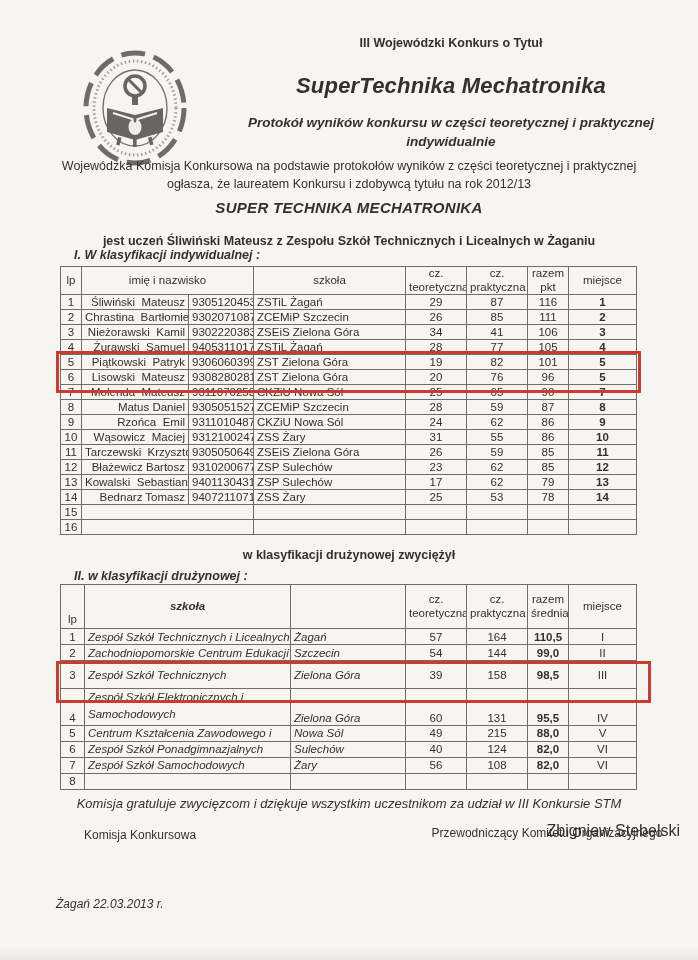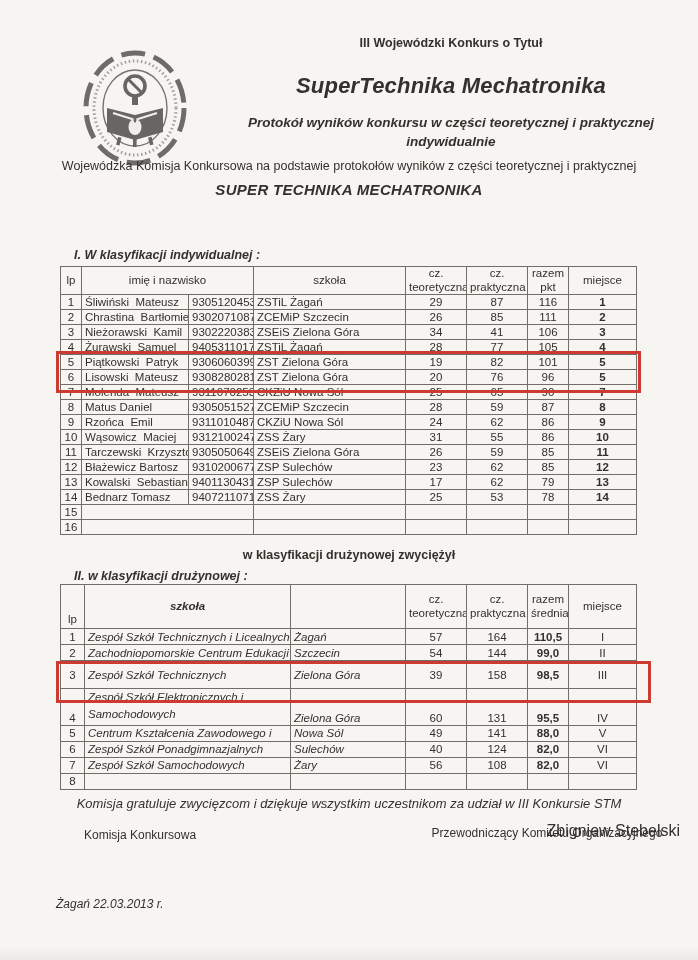--- a/index.html
+++ b/index.html
@@ -45,21 +45,21 @@
   th, td { border:1px solid #716d68; padding:0 3px; overflow:hidden; white-space:nowrap; }
   th { font-weight:normal; text-align:center; line-height:1.15; white-space:pre-line; }
   .t1 thead tr { height:28px; }
   .t1 tbody tr { height:15px; }
   .t2 thead tr { height:44px; }
   .t2 tbody tr { height:16px; }
   .t2 tbody tr.row-tall { height:28px; }
   .t2 tbody tr.row-twoline { height:36px; }
   td.c { text-align:center; }
   td.bold { font-weight:bold; }
-  td.name-cell { white-space:pre; }
+  td.name-cell { white-space:pre;text-align:right; }
   .t2 td.school-cell, .t2 td.city-cell { font-style:italic; }
   .t2 th.lp-bottom { vertical-align:bottom; padding-bottom:2px; }
   .t2 th.school-head { font-weight:bold; font-style:italic; }
   .t2 tr.row-twoline td { vertical-align:bottom; padding-bottom:1px; }
   .t2 tr.row-twoline td.school-cell { white-space:pre-line; line-height:1.5; vertical-align:top; }
 
   
   .hl-box { position:absolute; border:3px solid #cc3a30; pointer-events:none; }
   .hl-1 { left:-4px; right:-5px; top:85px;  height:36px; }
   .hl-2 { left:-4px; right:-15px; top:77px; height:36px; }
@@ -95,21 +95,23 @@
 
   <div class="header-text">
     <div class="super-title">III  Wojewódzki Konkurs o Tytuł</div>
     <div class="main-title">SuperTechnika Mechatronika</div>
     <div class="subtitle">Protokół wyników konkursu w części teoretycznej i praktycznej
 indywidualnie</div>
   </div>
 
   <div class="announcement">
     <div>Wojewódzka Komisja Konkursowa na podstawie protokołów wyników z części teoretycznej i praktycznej</div>
+    <div>ogłasza, że laureatem Konkursu i zdobywcą tytułu  na rok 2012/13</div>
     <div class="award-title">SUPER TECHNIKA MECHATRONIKA</div>
+    <div class="winner-line">jest uczeń  Śliwiński  Mateusz z Zespołu Szkół Technicznych i Licealnych w Żaganiu</div>
   </div>
 
   <div class="sec-heading sec1">I. W klasyfikacji indywidualnej :</div>
 
   <div class="tbl-wrap t1">
     <table>
       <colgroup>
         <col style="width:21px">
           <col style="width:107px">
           <col style="width:65px">
@@ -361,21 +363,21 @@
             <td class="c">60</td>
             <td class="c">131</td>
             <td class="c bold">95,5</td>
             <td class="c">IV</td>
           </tr>
           <tr>
             <td class="c">5</td>
             <td class="school-cell">Centrum Kształcenia Zawodowego i</td>
             <td class="city-cell">Nowa Sól</td>
             <td class="c">49</td>
-            <td class="c">141</td>
+            <td class="c">215</td>
             <td class="c bold">88,0</td>
             <td class="c">V</td>
           </tr>
           <tr>
             <td class="c">6</td>
             <td class="school-cell">Zespół Szkół Ponadgimnazjalnych</td>
             <td class="city-cell">Sulechów</td>
             <td class="c">40</td>
             <td class="c">124</td>
             <td class="c bold">82,0</td>

